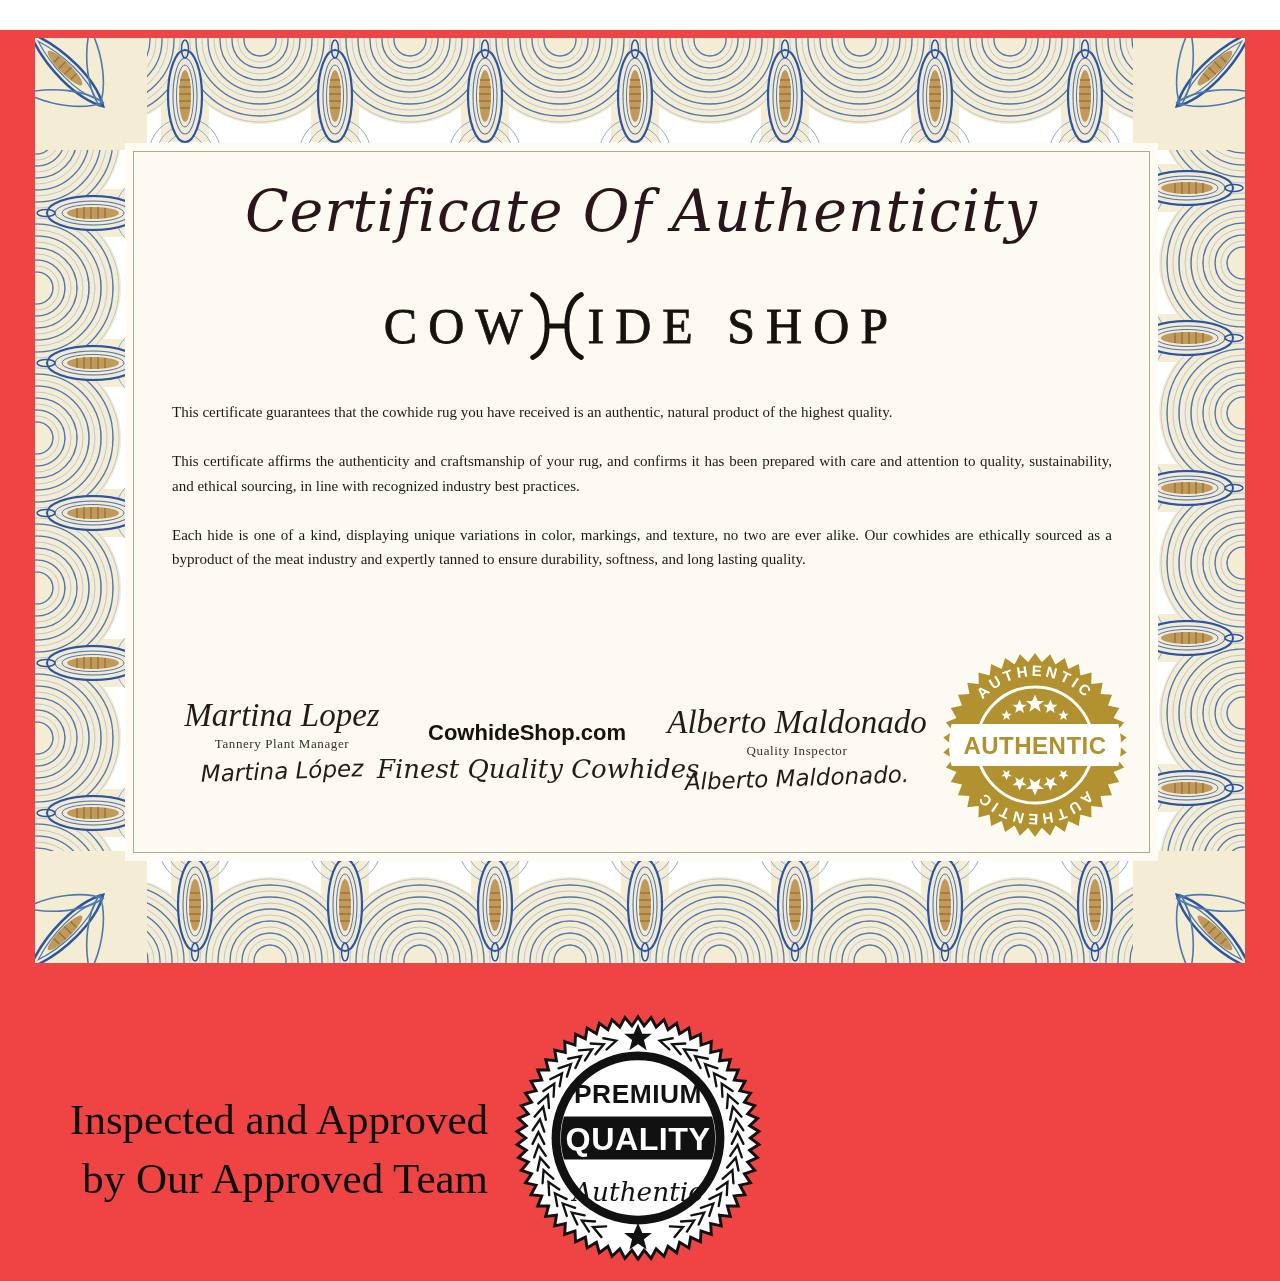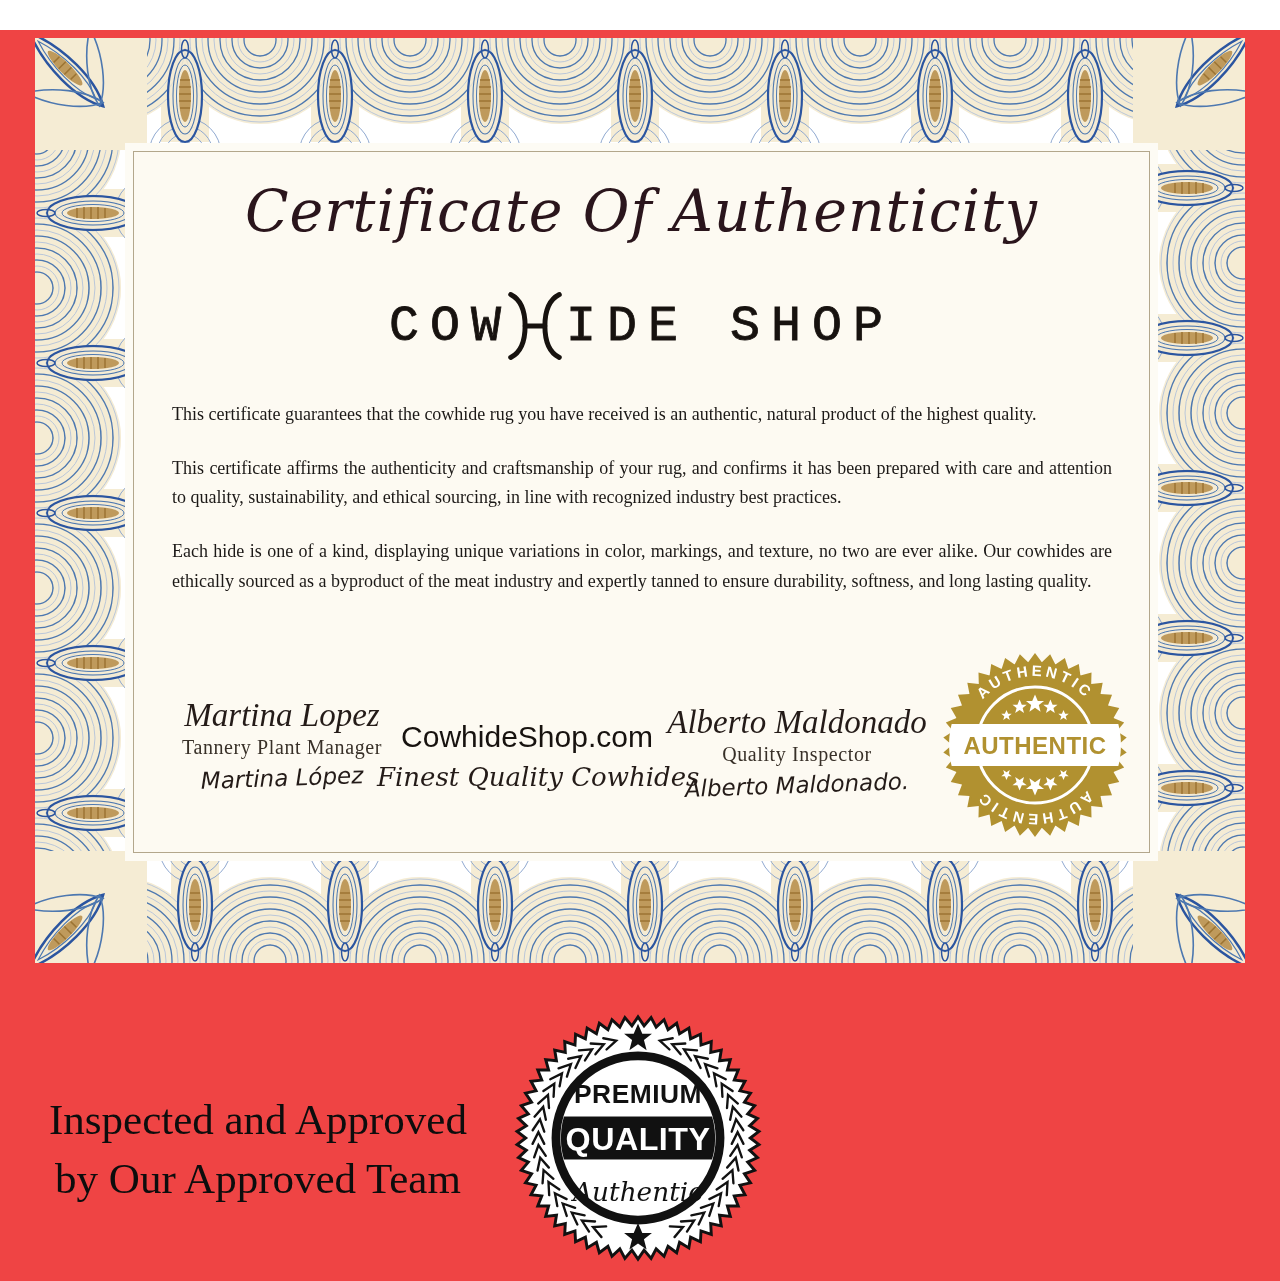--- a/index.html
+++ b/index.html
@@ -10,44 +10,44 @@
   .cert{position:absolute;left:35px;top:8px;width:1210px;height:925px;background:#fff;}
   .border-svg{position:absolute;left:0;top:0;}
   .panel-wrap{position:absolute;left:90px;top:105px;width:1033px;height:718px;background:#fdfbf4;}
   .panel{position:absolute;left:8px;top:8px;right:8px;bottom:8px;border:1.5px solid #b3a78c;
          background:#fdfaf2;}
 
   .title{position:absolute;top:26px;left:0;width:100%;text-align:center;
          font-family:"DejaVu Serif","Liberation Serif",serif;font-style:italic;
          font-size:57px;color:#2a151c;letter-spacing:1px;}
   .brand{position:absolute;top:138px;left:0;width:100%;display:flex;justify-content:center;
-         align-items:center;font-family:Liberation Mono, monospace;
+         align-items:center;font-family:Liberation Serif, serif;
          font-size:50px;letter-spacing:11px;color:#17120f;-webkit-text-stroke:0.8px #17120f;}
   .brand .hideh{margin:0 2px 0 -6px;}
 
   .paras{position:absolute;top:248px;left:38px;width:940px;}
-  .paras p{margin:0 0 25px 0;font-size:18px;line-height:1.62;text-align:justify;color:#1c1917;}
+  .paras p{margin:0 0 25px 0;font-size:15px;line-height:1.62;text-align:justify;color:#1c1917;}
 
   .signer{position:absolute;text-align:center;}
   .sig-name{font-family:Liberation Serif, serif;font-style:italic;font-size:33px;color:#241b18;
             white-space:nowrap;}
-  .sig-role{font-size:20px;letter-spacing:0.6px;color:#383028;margin-top:2px;}
+  .sig-role{font-size:13px;letter-spacing:0.6px;color:#383028;margin-top:2px;}
   .sig-scrawl{font-family:"DejaVu Sans",sans-serif;font-style:italic;font-size:23px;color:#241b18;
               transform:rotate(-2deg);margin-top:6px;white-space:nowrap;}
-  .sig-site{font-family:"Liberation Sans","DejaVu Sans",sans-serif;font-weight:normal;
-            font-size:30px;color:#17120f;white-space:nowrap;}
+  .sig-site{font-family:"Liberation Sans","DejaVu Sans",sans-serif;font-weight:bold;
+            font-size:22px;color:#17120f;white-space:nowrap;}
   .sig-tagline{font-family:"DejaVu Serif",serif;font-style:italic;font-size:26px;color:#241b18;
                margin-top:8px;white-space:nowrap;}
   .signer-left{left:8px;top:545px;width:280px;}
   .signer-center{left:243px;top:568px;width:300px;}
   .signer-right{left:503px;top:552px;width:320px;}
   .seal{position:absolute;left:806px;top:498px;}
 
   
-  .foot-text{position:absolute;text-align:center;font-size:43px;line-height:1.38;color:#0d0d0d;}
+  .foot-text{position:absolute;text-align:right;font-size:43px;line-height:1.38;color:#0d0d0d;}
   .foot-left{left:28px;top:1060px;width:460px;}
   .foot-right{left:795px;top:1060px;width:480px;}
   .badge{position:absolute;left:513px;top:983px;}
 </style>
 </head>
 <body>
 
 <div class="canvas">
 
   <div class="cert">

